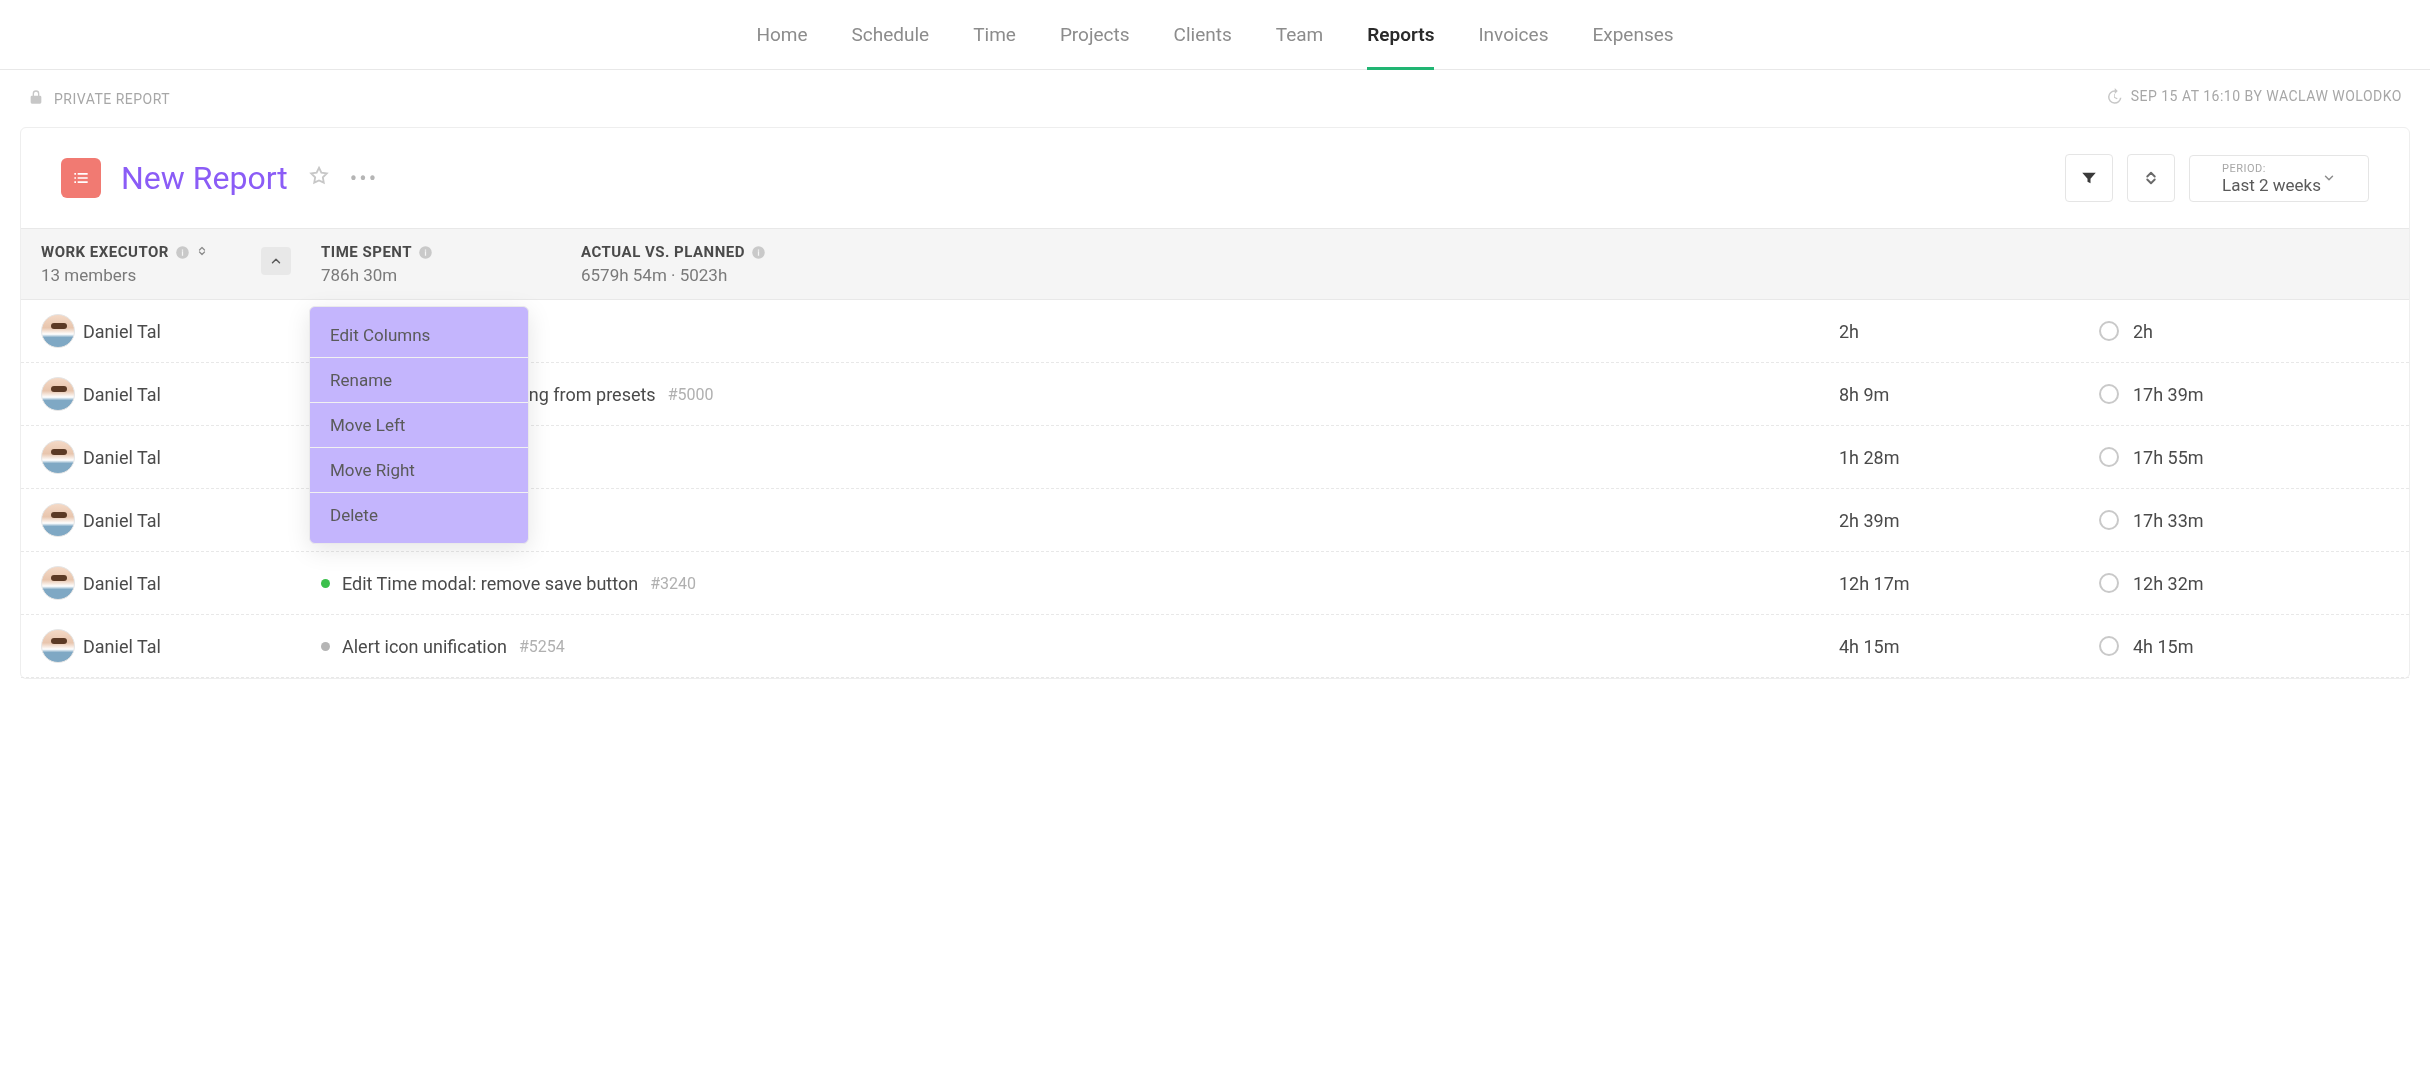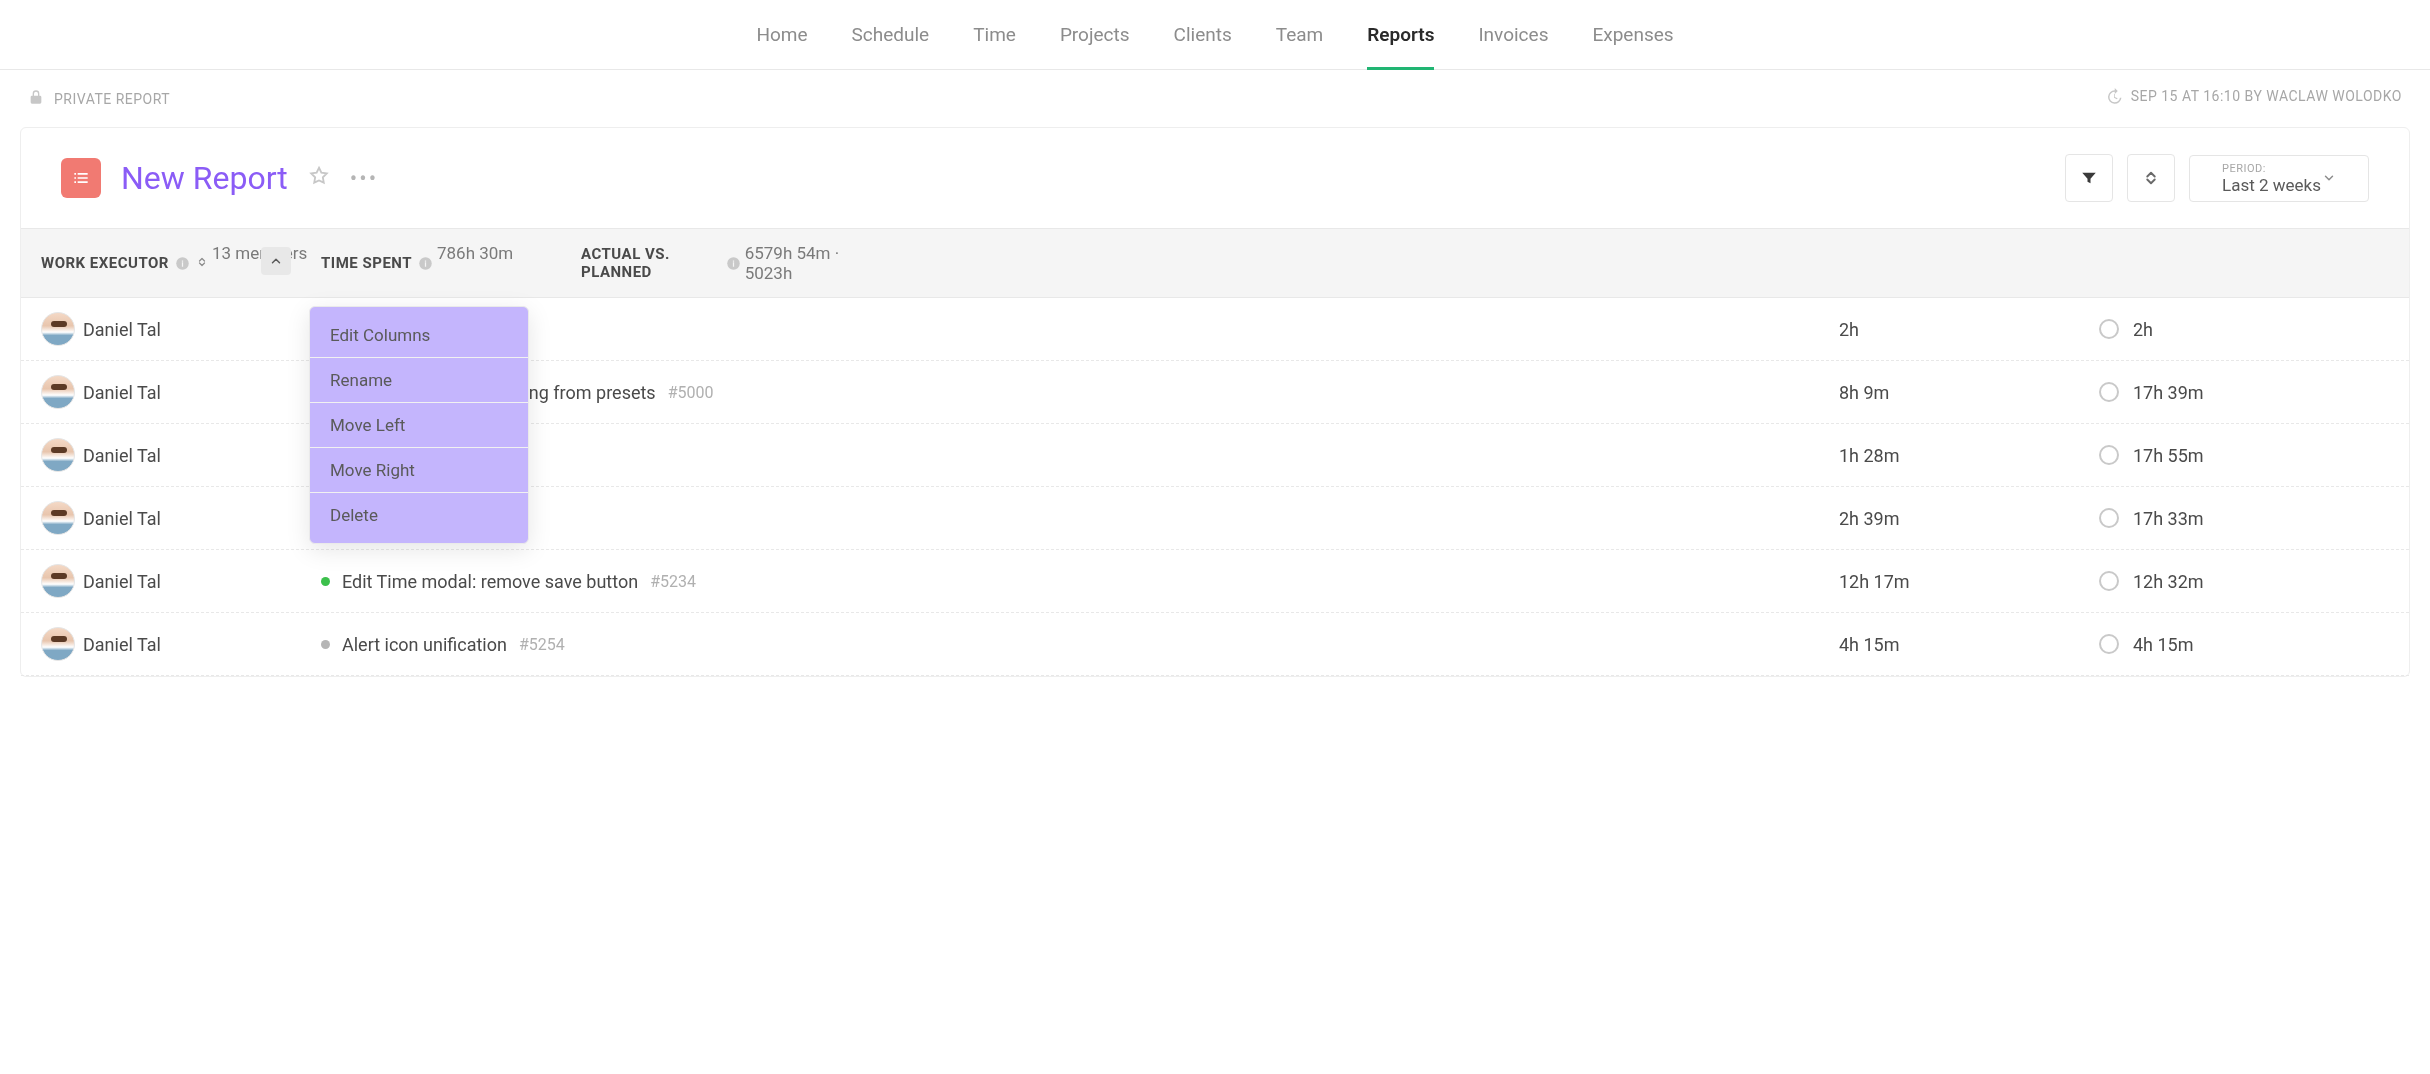--- a/index.html
+++ b/index.html
@@ -125,21 +125,21 @@
   .thead {
     background: #f5f5f5;
     border-top: 1px solid #e8e8e8;
     border-bottom: 1px solid #e8e8e8;
     display: flex;
     padding: 14px 20px;
     position: relative;
   }
   .th {
     display: flex;
-    flex-direction: row;
+    flex-direction: column;
     gap: 4px;
   }
   .th-label {
     display: flex;
     align-items: center;
     gap: 6px;
     font-size: 15px;
     font-weight: 700;
     color: #4a4a4a;
     letter-spacing: 0.5px;
@@ -426,21 +426,21 @@
           </div>
         </div>
         <div class="row">
           <div class="cell-exec">
             <div class="avatar"></div>
             <span class="exec-name">Daniel Tal</span>
           </div>
           <div class="cell-task">
             <span class="status-dot dot-green"></span>
             <span class="task-name">Edit Time modal: remove save button</span>
-            <span class="task-id">#5234</span>
+            <span class="task-id">#3240</span>
           </div>
           <div class="cell-time">12h 17m</div>
           <div class="cell-actual">
             <span class="radio"></span>
             <span>12h 32m</span>
           </div>
         </div>
         <div class="row">
           <div class="cell-exec">
             <div class="avatar"></div>

